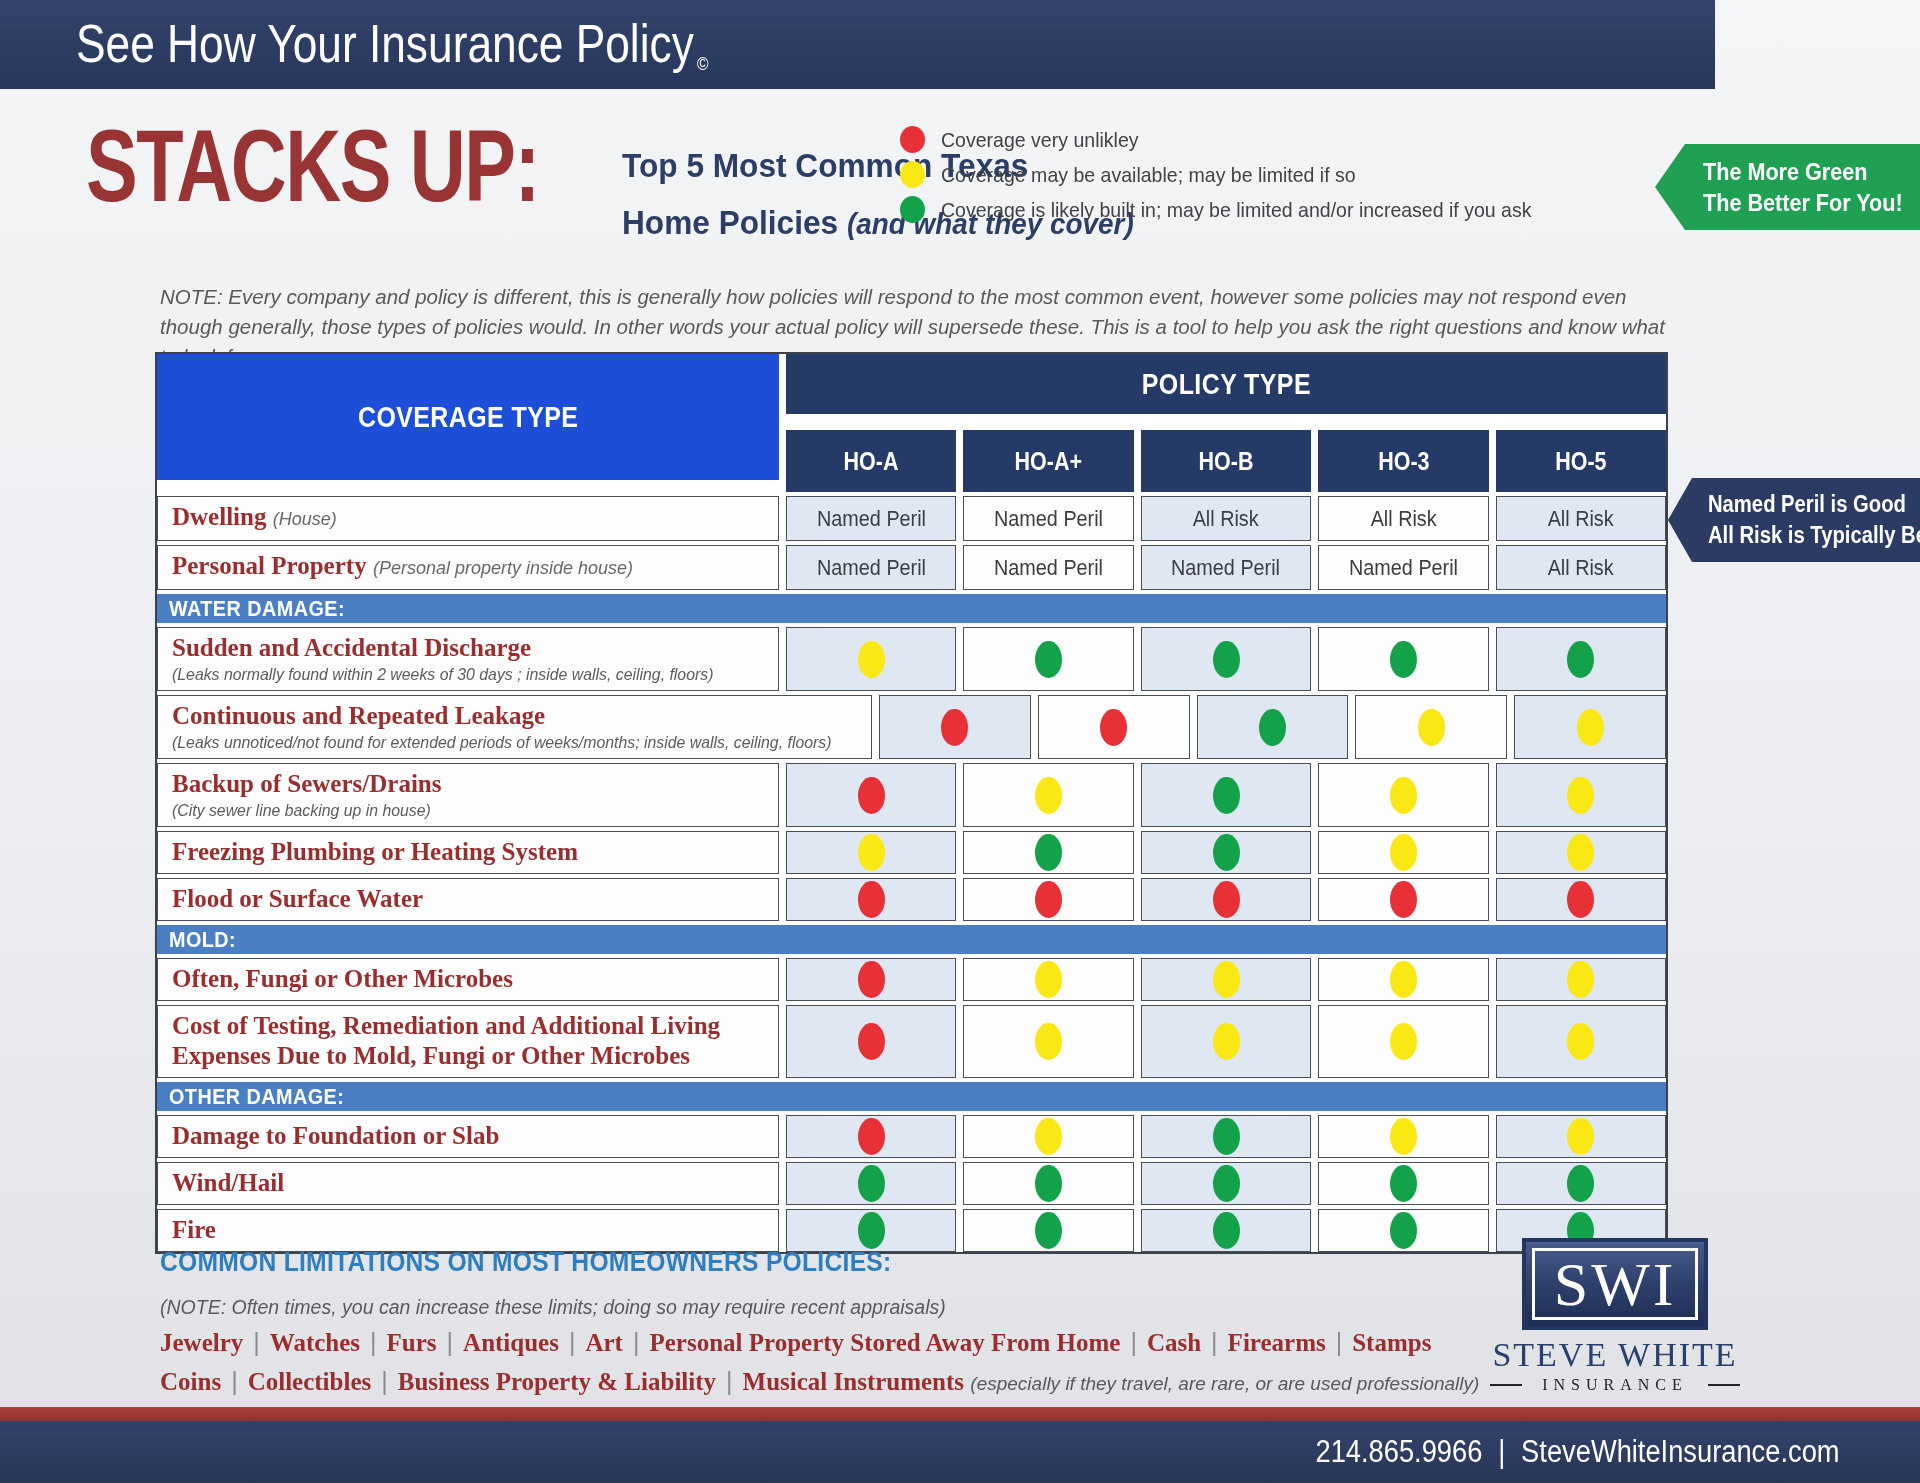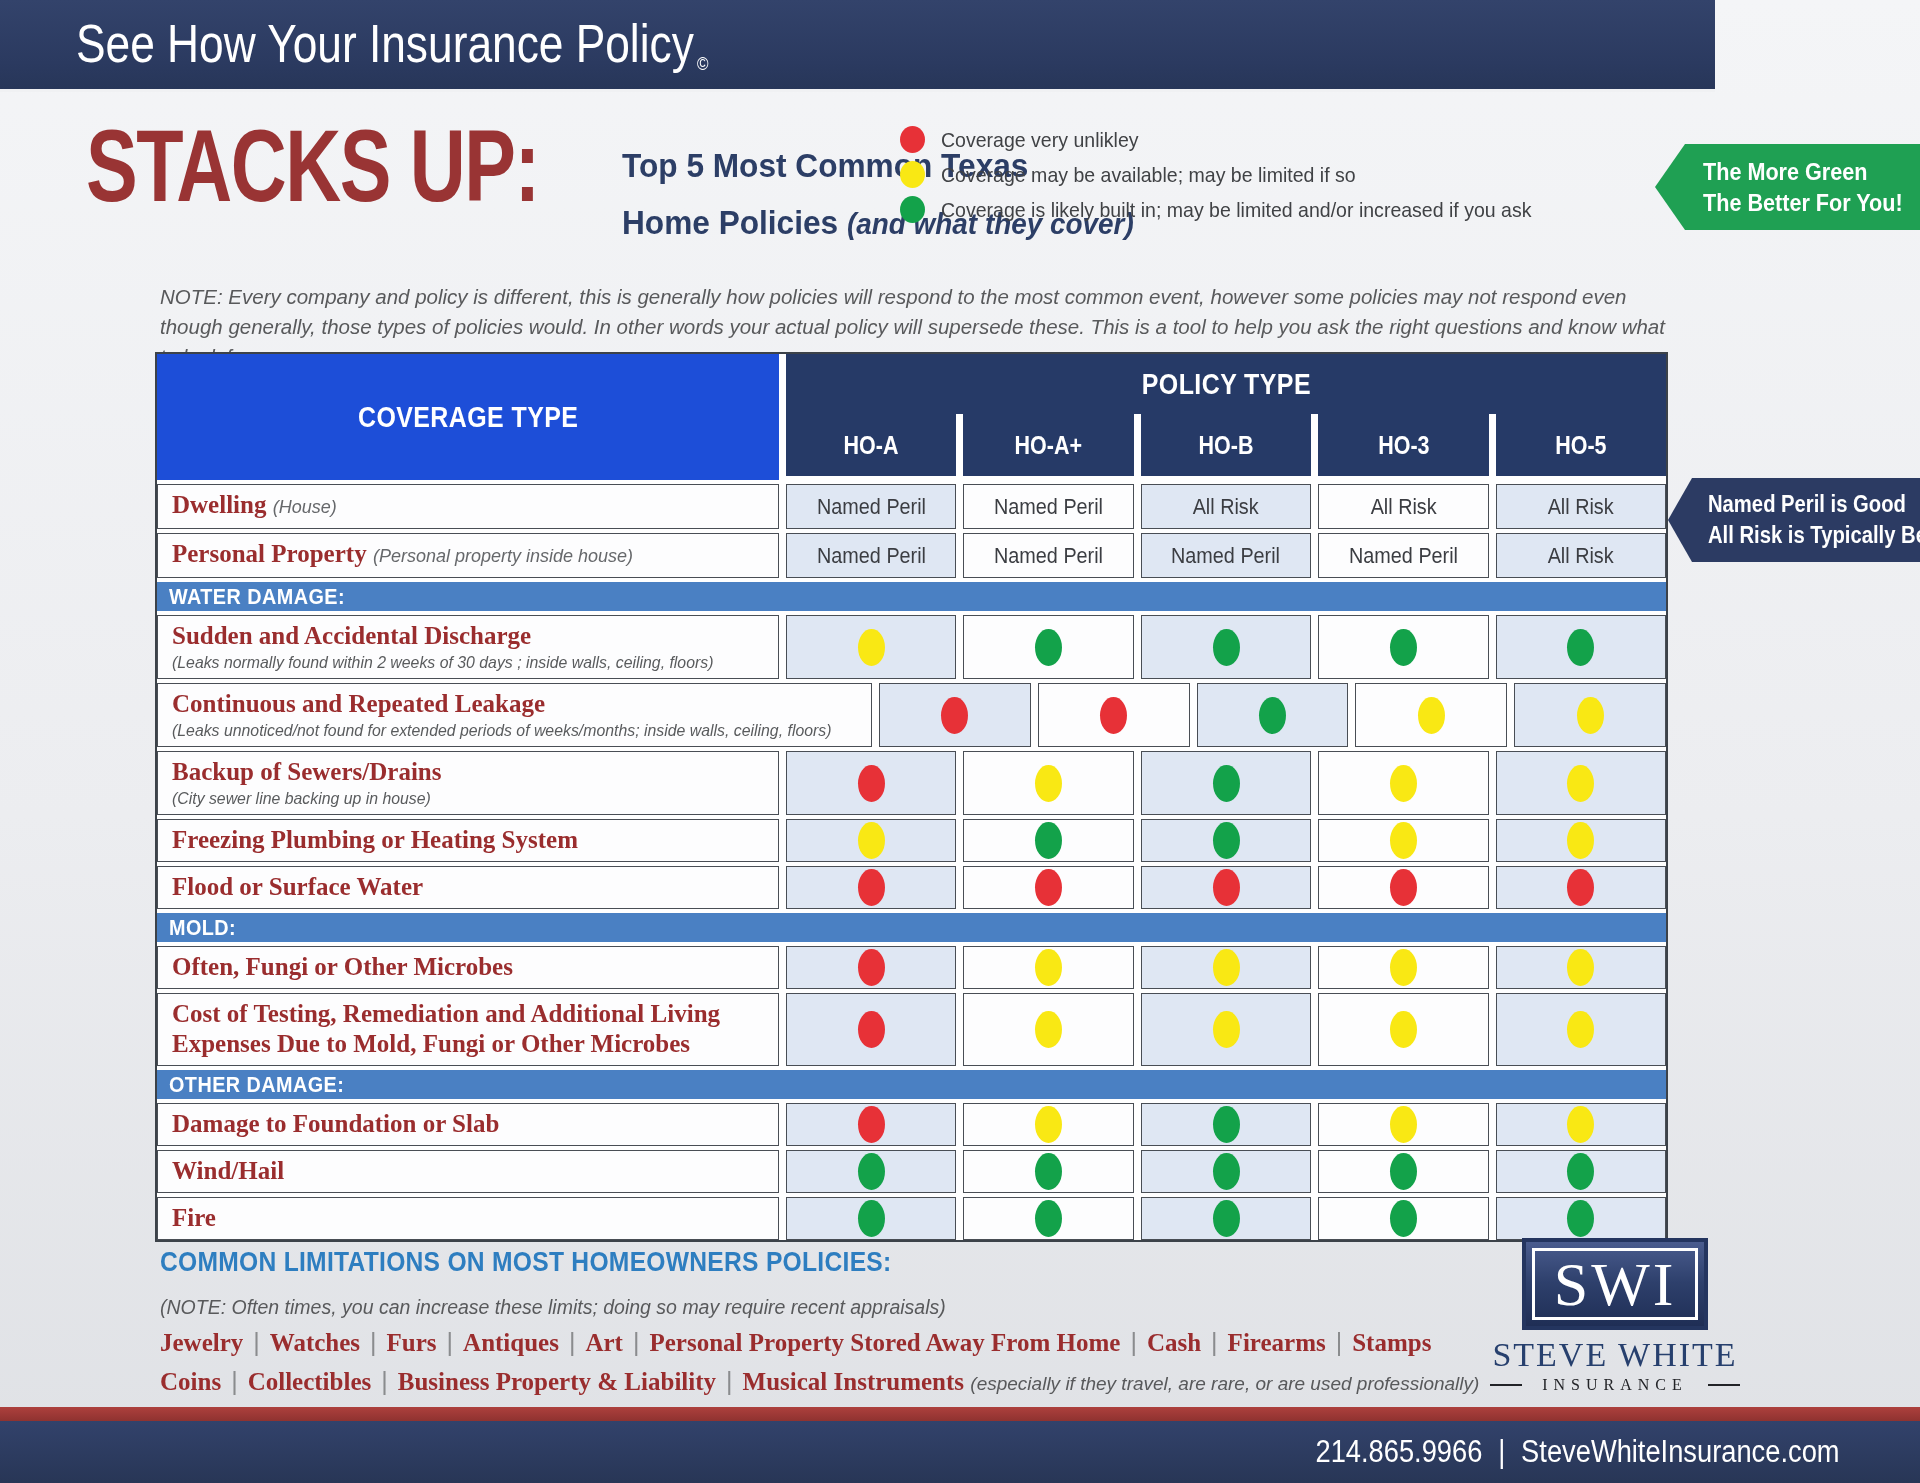--- a/index.html
+++ b/index.html
@@ -64,21 +64,21 @@
   .t-head { display:flex; gap:7px; }
   .cov-head {
     flex:0 0 622px; height:126px; background:#1d4ed8;
     display:flex; align-items:center; justify-content:center;
   }
   .cov-head span, .pol-head span, .ho-cell span {
     color:#fff; font-weight:700; white-space:nowrap;
     display:inline-block; transform:scaleX(.86); transform-origin:center center;
   }
   .cov-head span { font-size:29px; letter-spacing:.5px; }
-  .head-right { flex:1; display:flex; flex-direction:column; gap:0; }
+  .head-right { flex:1; display:flex; flex-direction:column; gap:16px; }
   .pol-head { height:60px; background:#263a67; display:flex; align-items:center; justify-content:center; }
   .pol-head span { font-size:29px; letter-spacing:.5px; }
   .ho-row { display:flex; gap:7px; height:62px; }
   .ho-cell { flex:1; background:#263a67; display:flex; align-items:center; justify-content:center; }
   .ho-cell span { font-size:25px; }
 
   .t-row { display:flex; gap:7px; margin-top:4px; }
   .label-cell {
     flex:0 0 622px; background:#fdfdfe; border:1.5px solid #494e55;
     padding:5px 12px 6px 14px; display:flex; flex-direction:column; justify-content:center;

